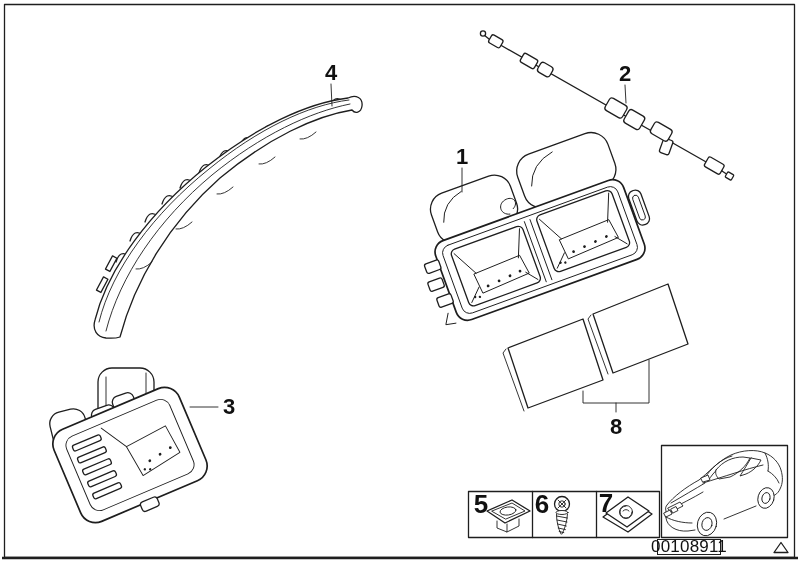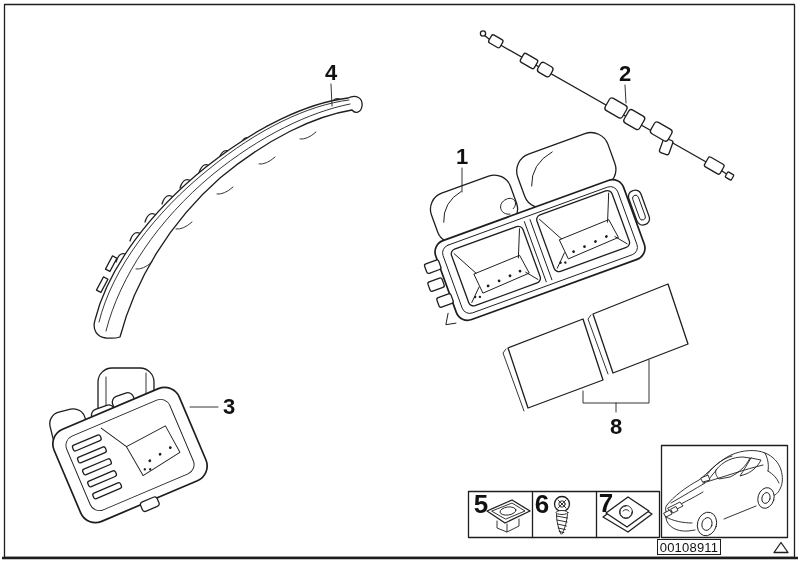--- a/index.html
+++ b/index.html
@@ -9,21 +9,21 @@
   .ln{fill:none;stroke:#1e1e1e;stroke-width:1.3;stroke-linecap:round;stroke-linejoin:round;}
   .fw{fill:#ffffff;stroke:#1e1e1e;stroke-width:1.3;stroke-linecap:round;stroke-linejoin:round;}
   .thin{stroke-width:0.9;}
   .thick{stroke-width:1.7;}
   .dot{fill:#1e1e1e;stroke:none;}
   .callout{position:absolute;transform:translate(-50%,-50%);font-weight:bold;font-size:22px;
            line-height:1;color:#111;cursor:default;}
   .legend-digit{font-size:26px;}
   .stamp{position:absolute;left:657px;top:539px;width:62px;height:14px;border:1.4px solid #1e1e1e;
          background:#fff;display:flex;align-items:center;justify-content:center;
-         font-size:13px;color:#111;letter-spacing:0.2px;white-space:nowrap;}
+         font-size:17px;color:#111;letter-spacing:0.2px;white-space:nowrap;}
 </style>
 </head>
 <body>
 
 <div class="page">
 
 <svg width="800" height="566" viewBox="0 0 800 566">
 
   <g>
     <rect class="ln" x="4.5" y="4.5" width="790" height="553" stroke-width="1.1"></rect>

